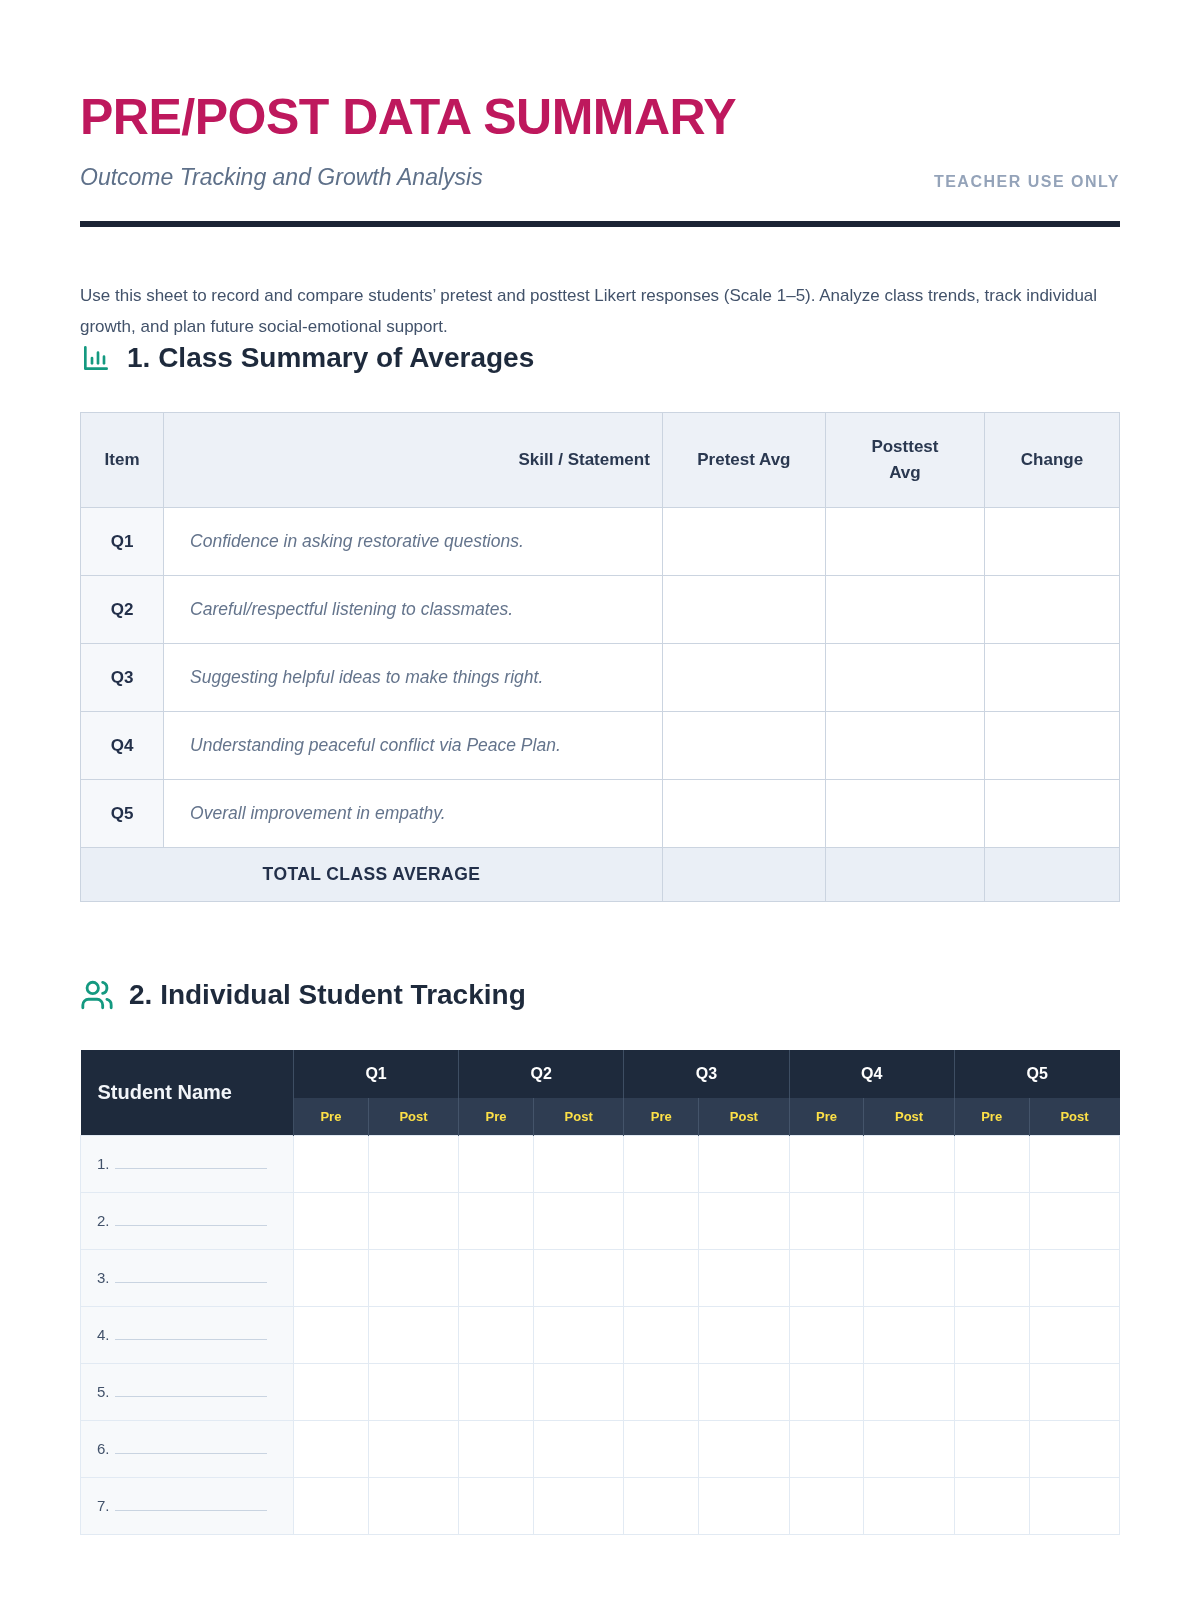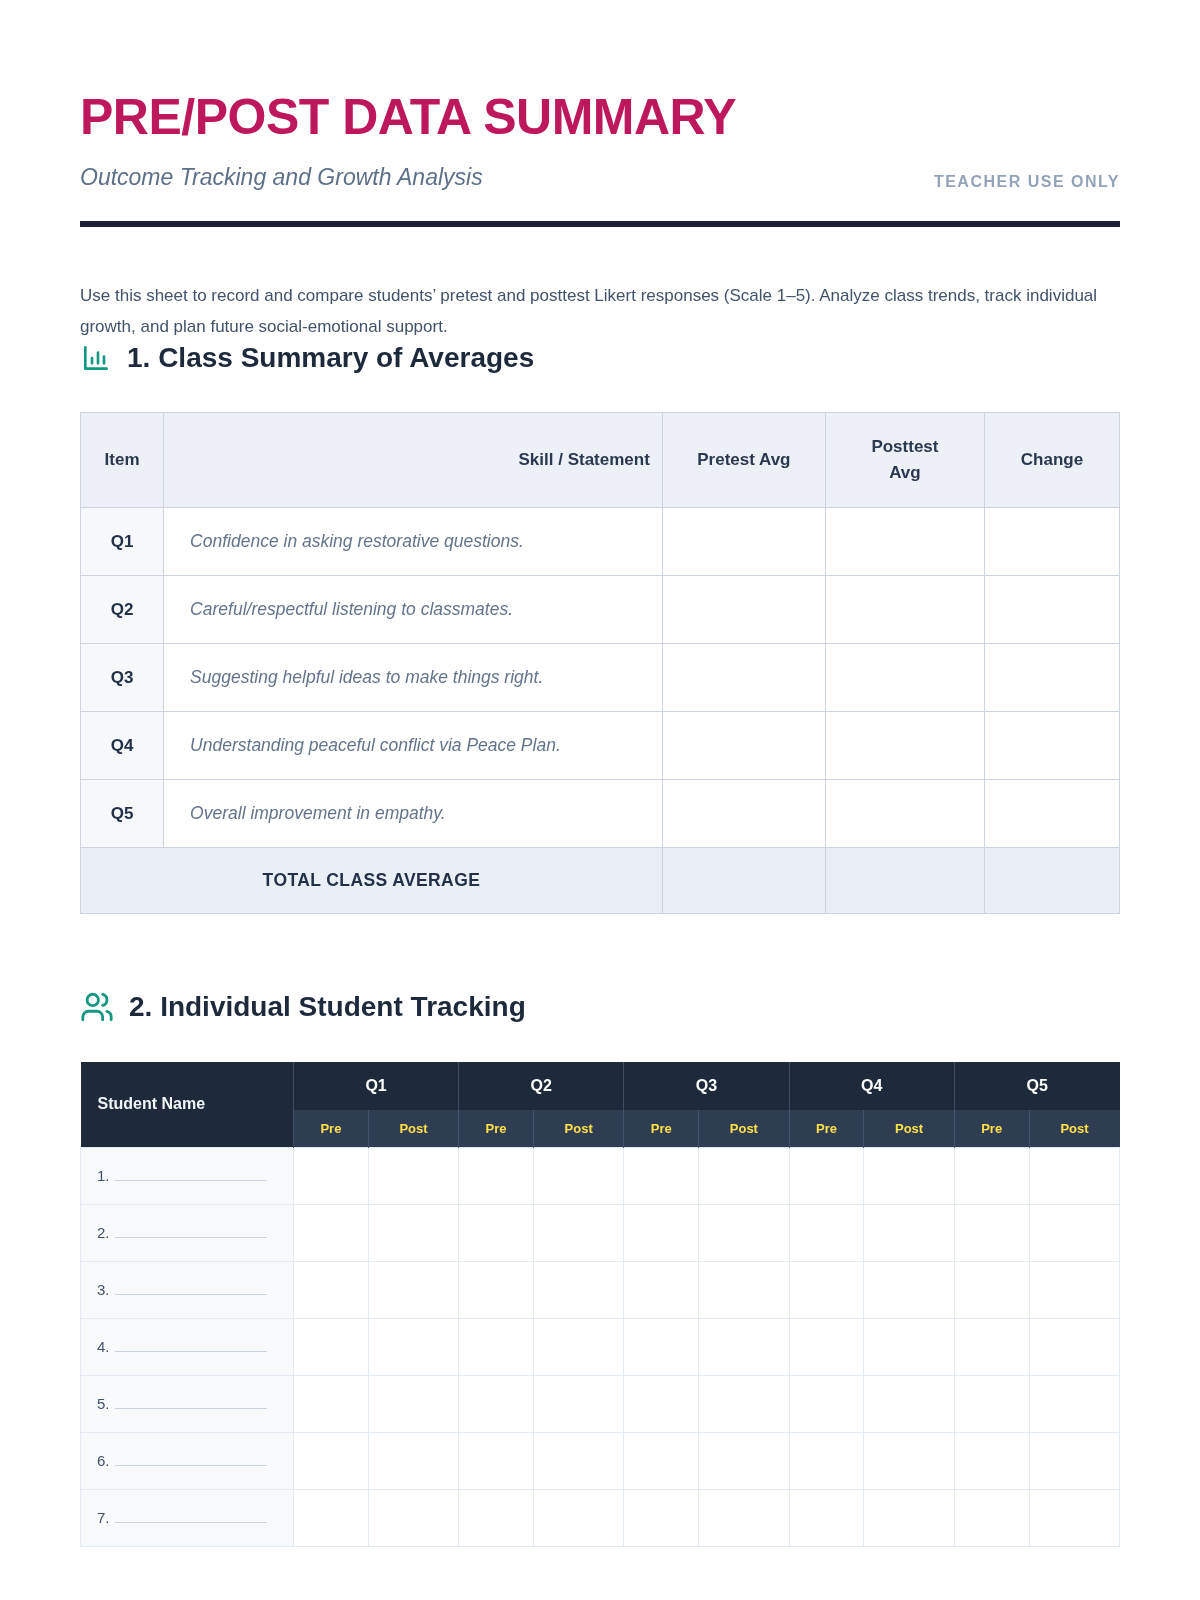--- a/index.html
+++ b/index.html
@@ -88,40 +88,40 @@
     font-size: 17px;
     color: #23304a;
   }
   .t1 td.statement {
     padding-left: 26px;
     font-style: italic;
     font-size: 17.5px;
     color: #64748c;
   }
   .t1 tfoot td {
-    height: 66px;
+    height: 54px;
     background: #eaeff6;
   }
   .t1 tfoot td.total-label {
     text-align: center;
     font-weight: bold;
     font-size: 17.5px;
     letter-spacing: 0.4px;
     color: #23304a;
   }
 
   
   .t2 { margin-top: 38px; }
   .t2 thead th { border: none; }
   .t2 thead .name-h {
     background: #1e2a3c;
     color: #f2f5f9;
     text-align: left;
     padding-left: 17px;
-    font-size: 16px;
+    font-size: 20px;
     font-weight: bold;
     border-right: 1px solid #3e4e63;
   }
   .t2 thead .group-h {
     background: #1e2a3c;
     color: #ffffff;
     height: 48px;
     font-size: 16px;
     font-weight: bold;
     text-align: center;

